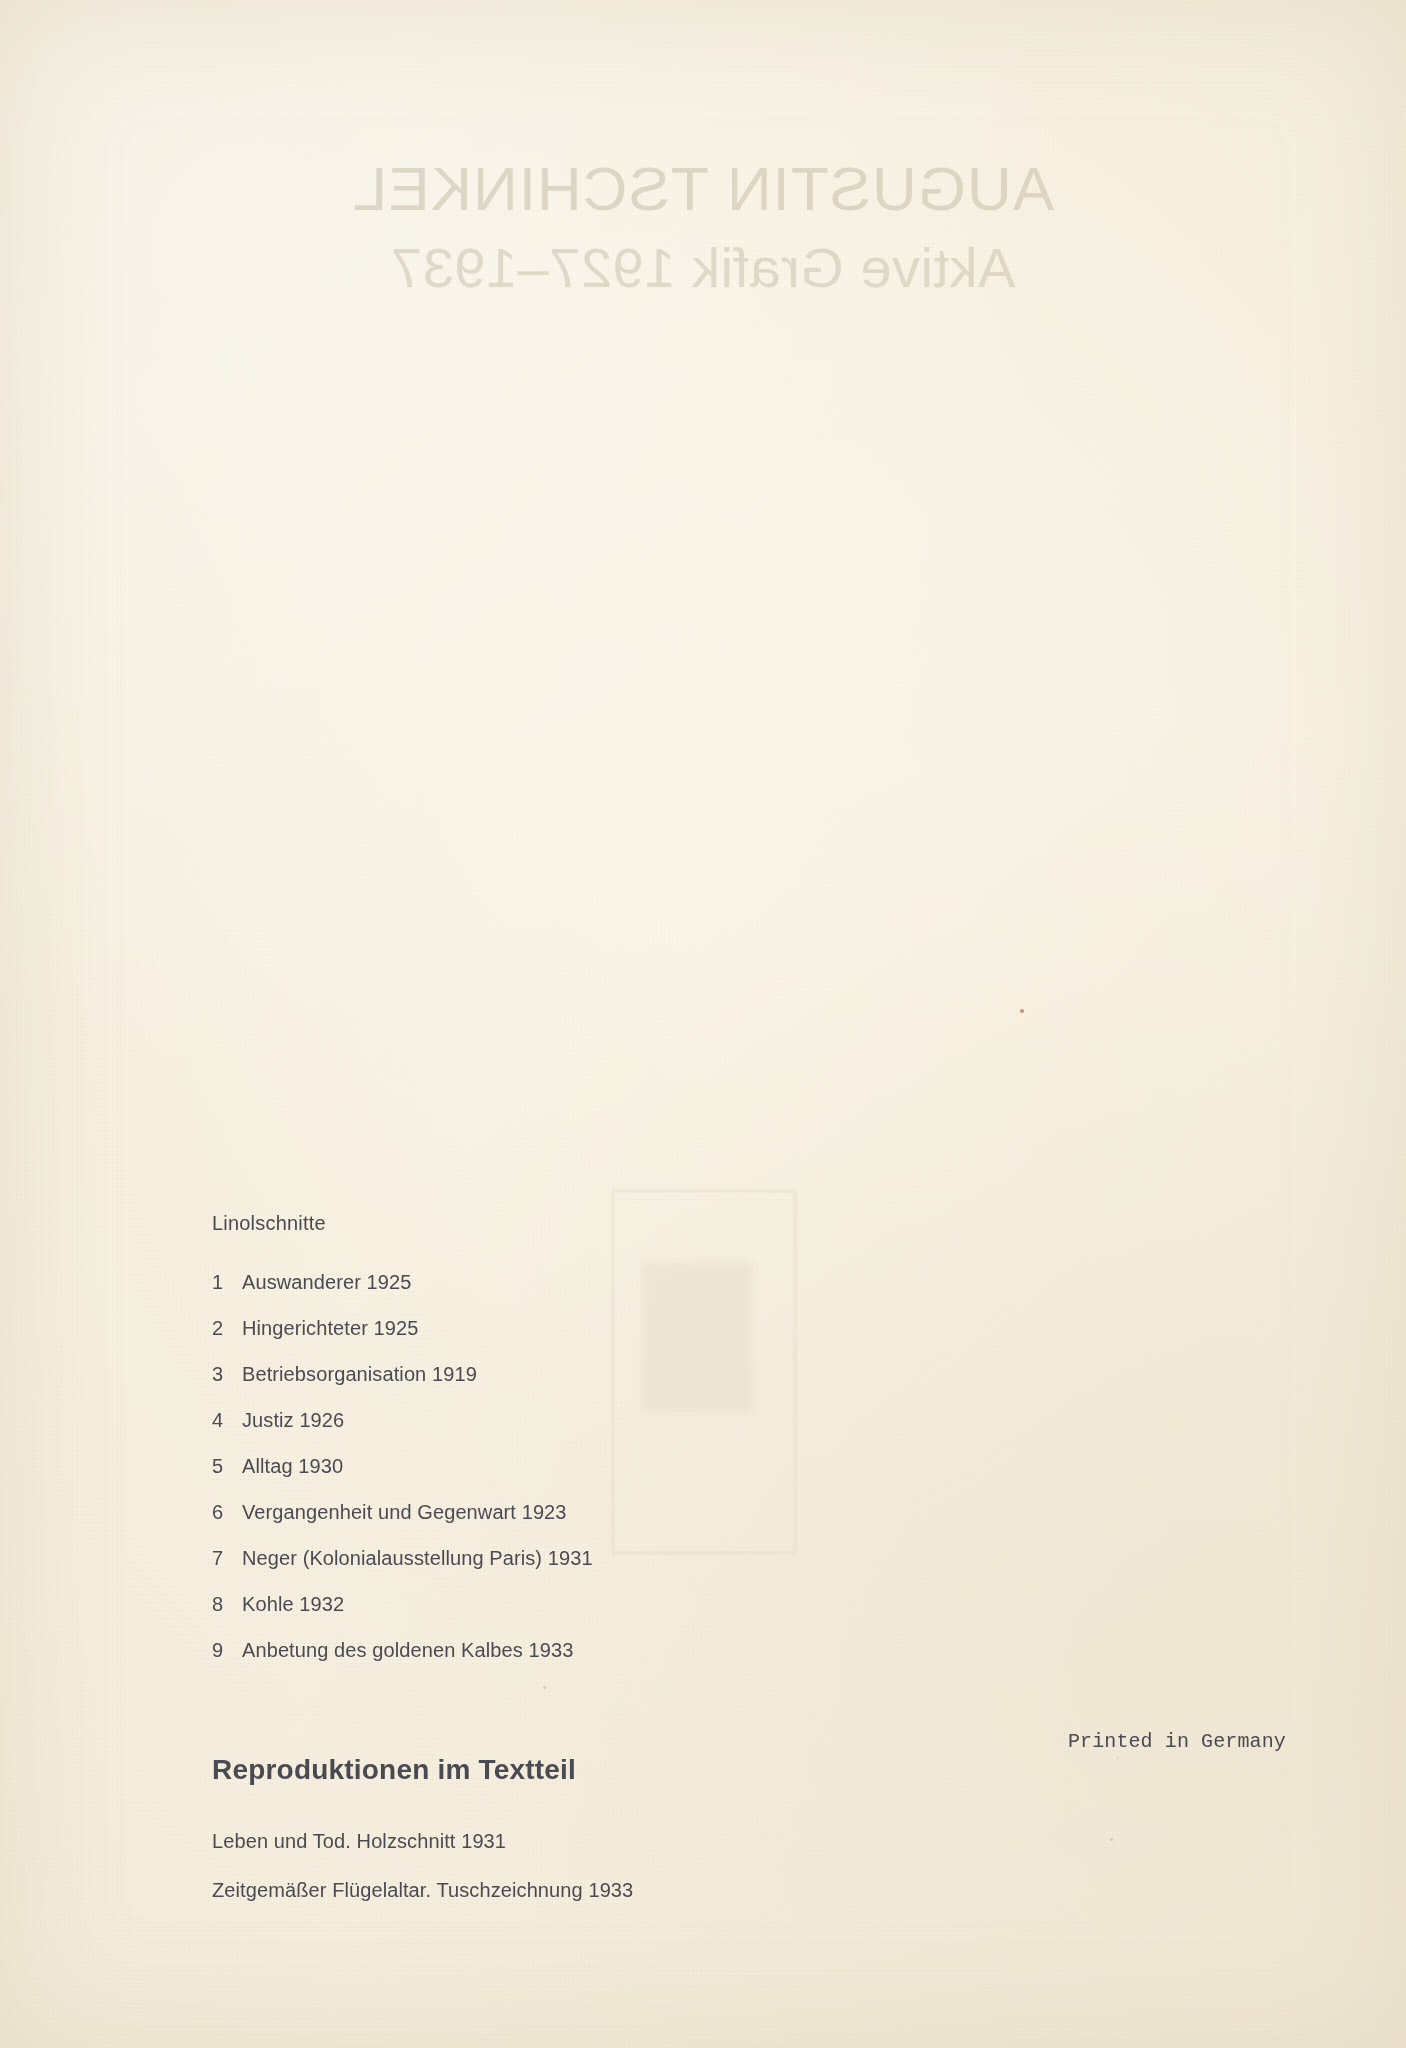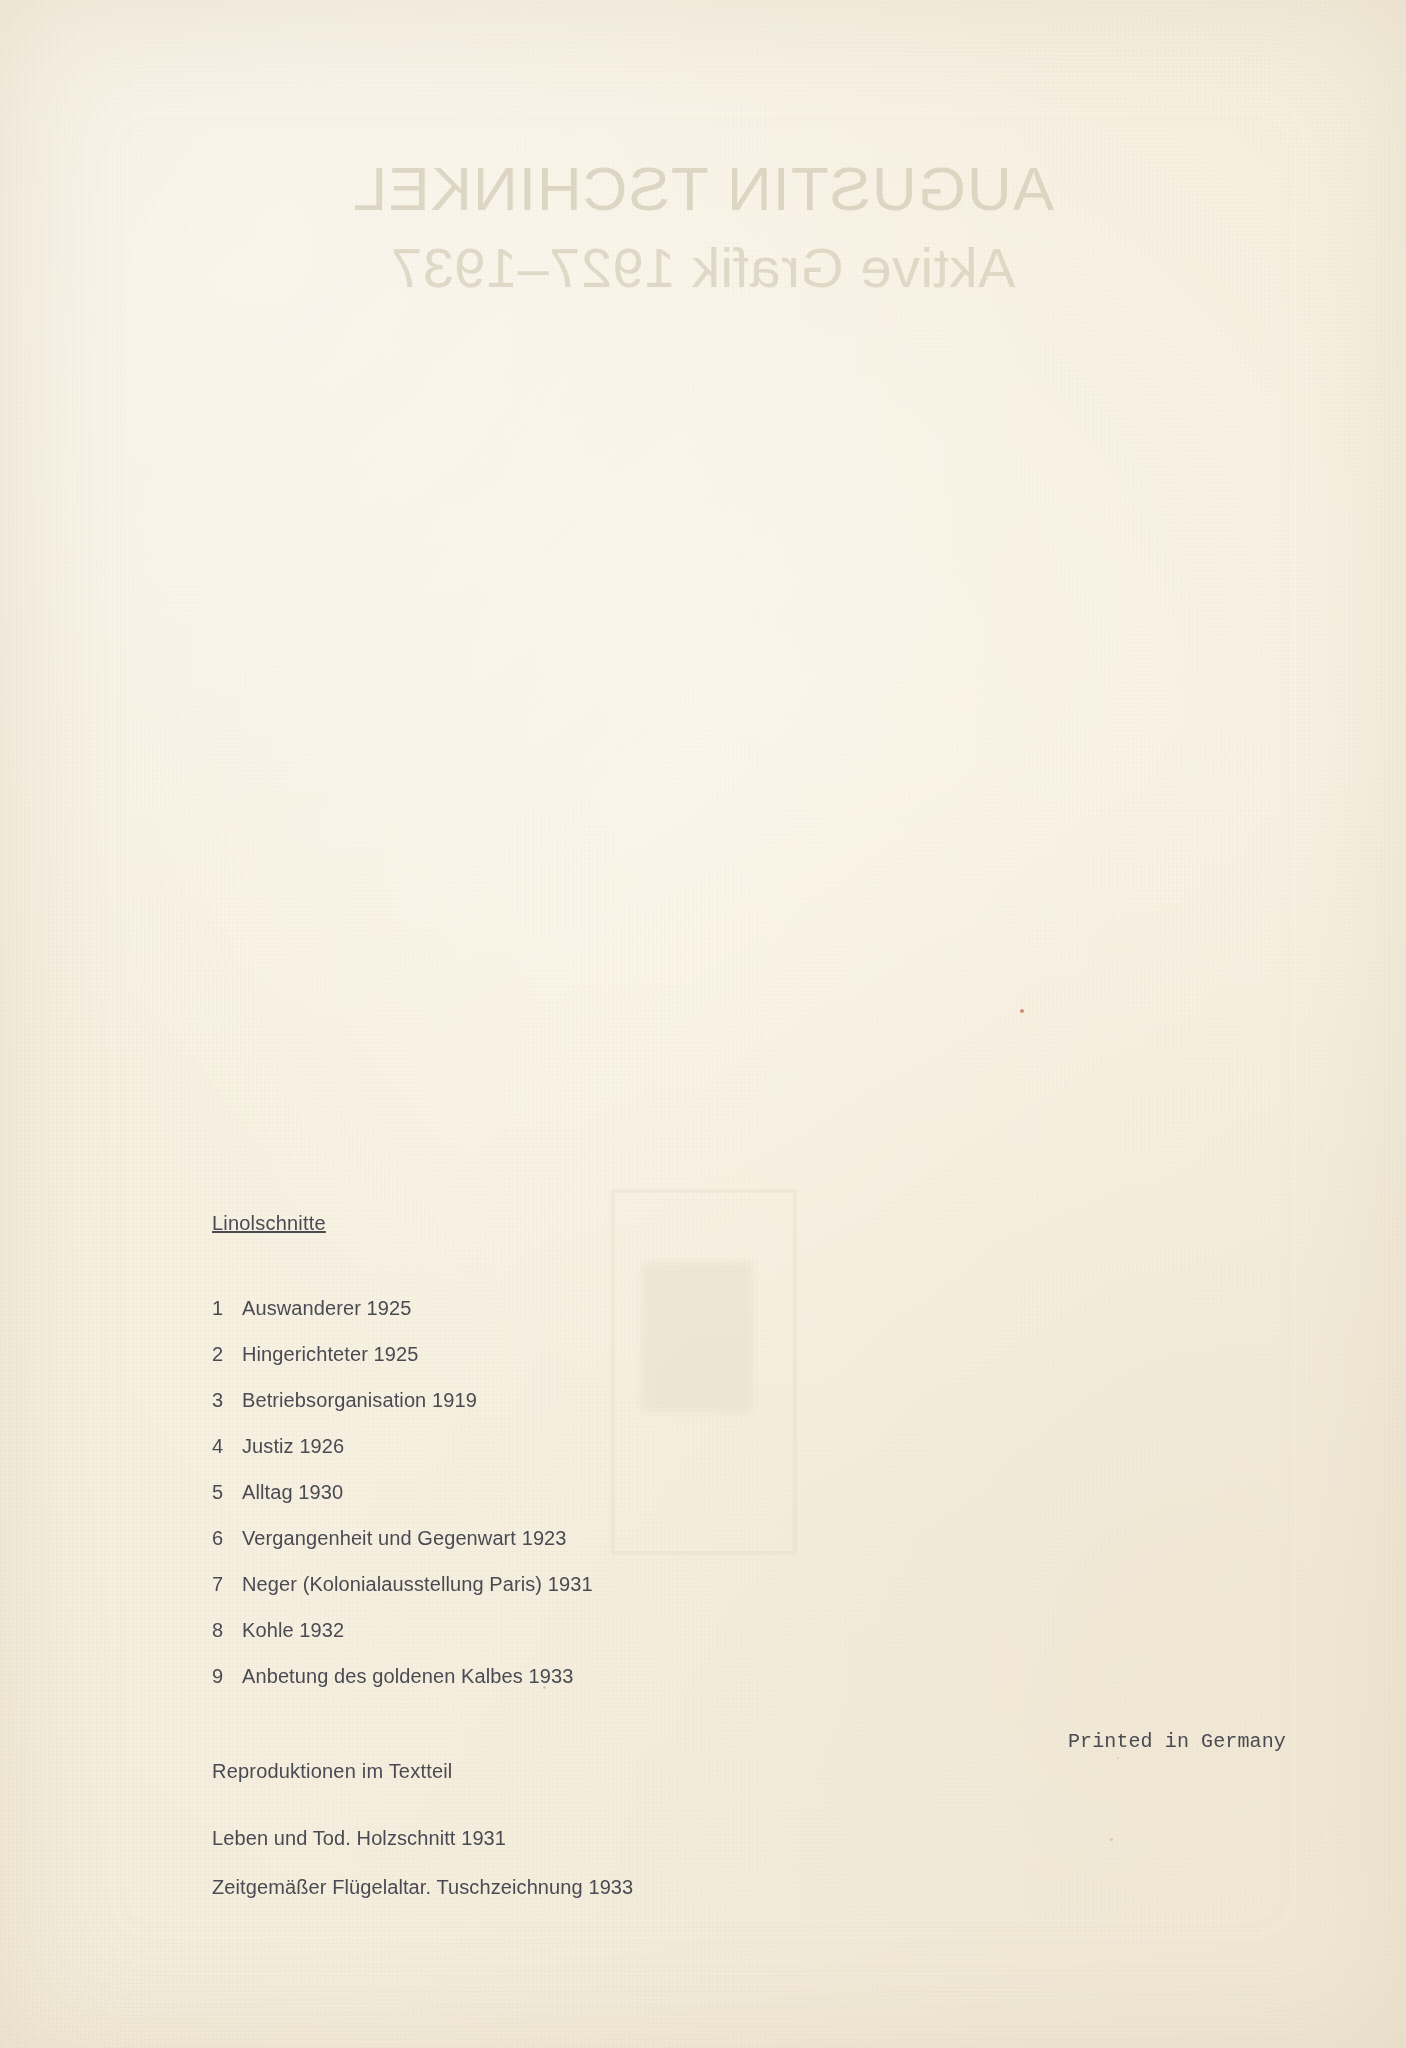--- a/index.html
+++ b/index.html
@@ -121,22 +121,21 @@
   .content {
     position: absolute;
     left: 212px;
     top: 1212px;
     width: 1020px;
   }
   .section-heading {
     font-size: 20px;
     color: #4a4a52;
     letter-spacing: 0.2px;
-    margin: 0 0 62px 0;
-    text-decoration: underline;
+    margin: 0 0 36px 0;
   }
   .plate-list {
     list-style: none;
     margin: 0;
     padding: 0;
   }
   .plate-row {
     display: flex;
     align-items: baseline;
     margin-bottom: 23px;
@@ -145,24 +144,25 @@
     letter-spacing: 0.1px;
   }
   .plate-num {
     width: 30px;
     flex: 0 0 30px;
   }
   .plate-title {
     flex: 1;
   }
   .section-heading-2 {
-    font-size: 20px;
-    color: #4a4a52;
-    margin: 72px 0 44px 0;
+    font-size: 28px;
+    color: #4a4a52;
+    margin: 92px 0 44px 0;
     letter-spacing: 0.2px;
+    font-weight: bold;
   }
   .repro-line {
     font-size: 20px;
     color: #4a4a52;
     margin-bottom: 26px;
     letter-spacing: 0.1px;
   }
   .printed-in {
     position: absolute;
     left: 1068px;

